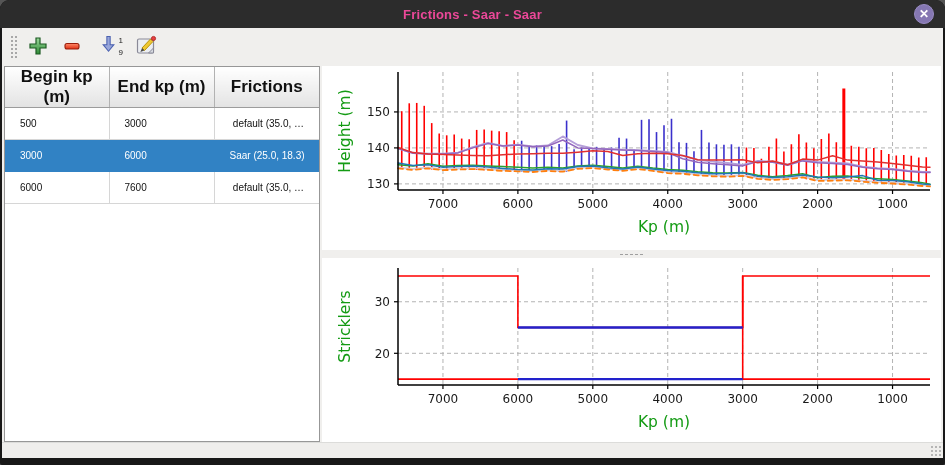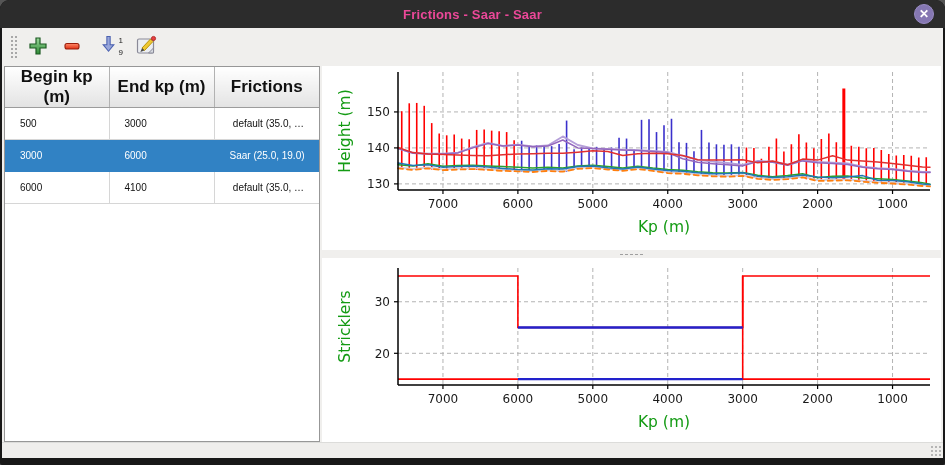--- a/index.html
+++ b/index.html
@@ -124,25 +124,25 @@
           </thead>
           <tbody id="table-body">
               <tr>
                 <td>500</td>
                 <td>3000</td>
                 <td>default (35.0, …</td>
               </tr>
               <tr class="sel">
                 <td>3000</td>
                 <td>6000</td>
-                <td>Saar (25.0, 19.0)</td>
+                <td>Saar (25.0, 18.3)</td>
               </tr>
               <tr>
                 <td>6000</td>
-                <td>4100</td>
+                <td>7600</td>
                 <td>default (35.0, …</td>
               </tr>
             </tbody>
         </table>
       </div>
 
       <div class="charts">
         <div class="chart-card card-top">
           <svg id="chart-top" width="619" height="184">
               <line x1="120.95774647887325" y1="6" x2="120.95774647887325" y2="124" class="grid"></line>

